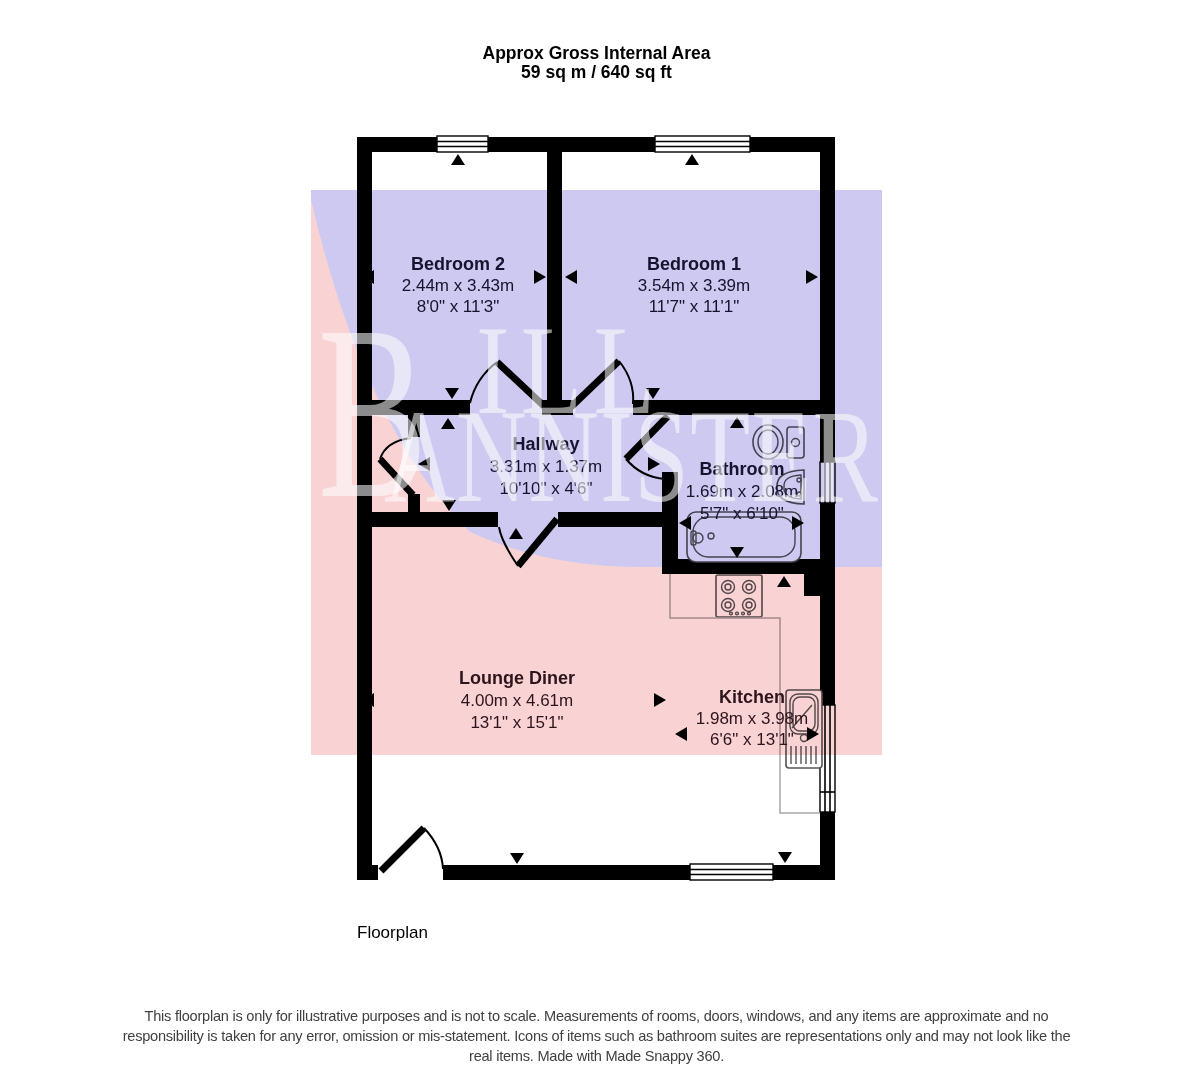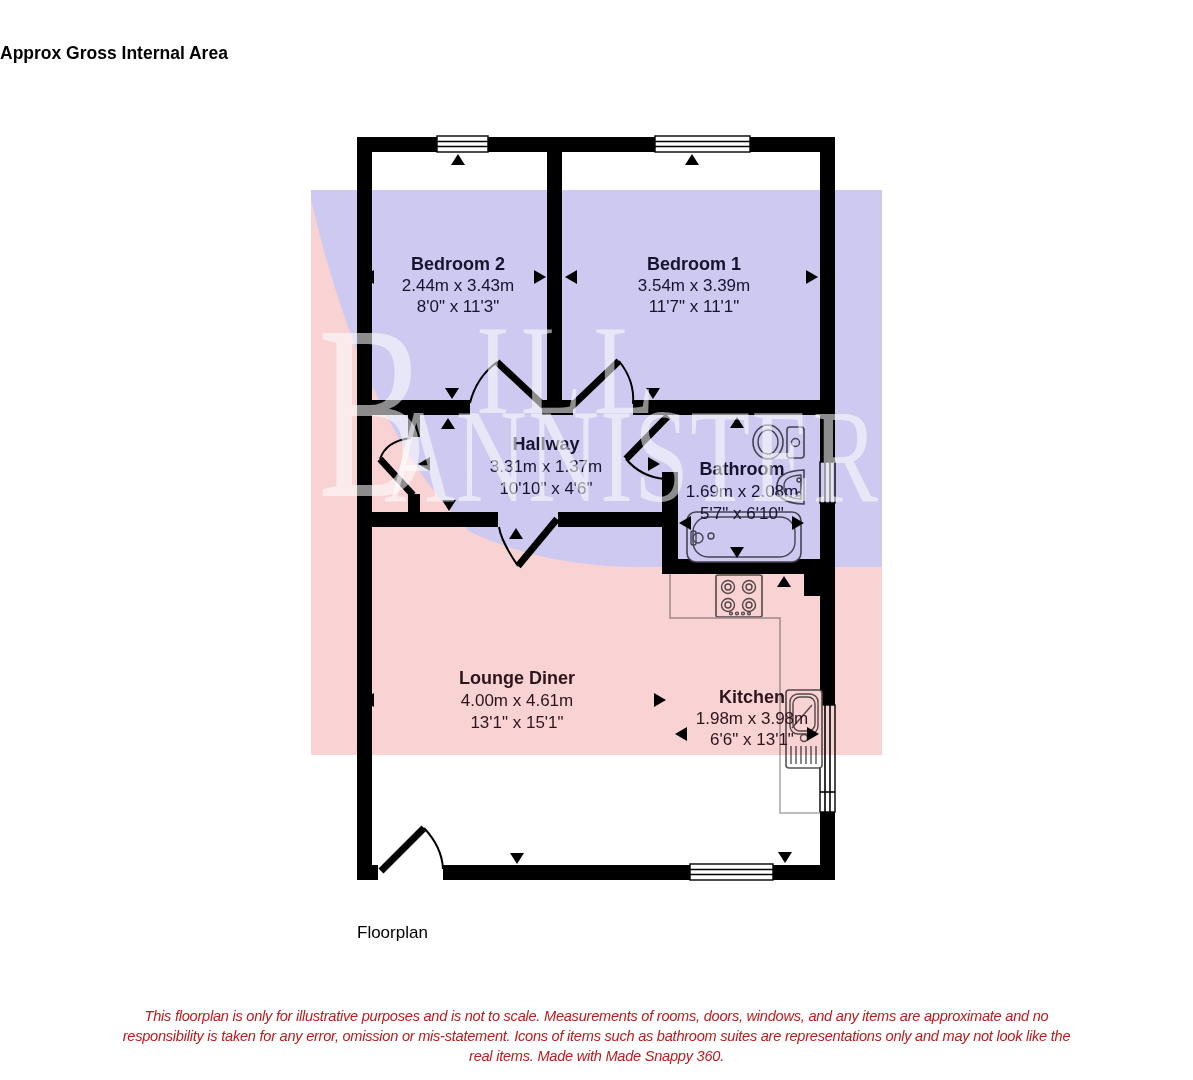--- a/index.html
+++ b/index.html
@@ -1,18 +1,18 @@
 <!DOCTYPE html>
 <html><head>
 <meta charset="utf-8">
 <style>
   html,body{margin:0;padding:0;background:#fff;}
   .screen{position:relative;width:1193px;height:1080px;background:#ffffff;overflow:hidden;
           font-family:"Liberation Sans",sans-serif;}
-  .title{position:absolute;top:44px;left:0;width:100%;
+  .title{position:absolute;top:44px;left:0;width:100%;text-align:center;
          font-weight:bold;font-size:17.5px;line-height:19px;color:#000;}
   .plan-svg{position:absolute;left:0;top:0;}
   .plan-svg text{font-family:"Liberation Sans",sans-serif;}
   .rname{font-weight:bold;font-size:18px;}
   .rdim{font-size:17px;}
   .ink{fill:#14142e;}
   .ink2{fill:#2d151b;}
   .wall{fill:#000;}
   .fix{fill:#ffffff;stroke:#555;stroke-width:1.6;}
   .fixl{fill:none;stroke:#555;stroke-width:1.4;}
@@ -22,29 +22,30 @@
   .tri{fill:#000;}
   .winline{stroke:#000;stroke-width:1.6;}
   .overlay{mix-blend-mode:multiply;}
   .wm{position:absolute;color:rgba(255,255,255,0.55);font-family:"Liberation Serif",serif;
       line-height:1;pointer-events:none;z-index:5;transform-origin:left top;white-space:nowrap;}
   .wm-b{left:318px;top:289px;font-size:248px;transform:scaleX(.66);}
   .wm-ill{left:476px;top:308px;font-size:126px;letter-spacing:14px;transform:scaleX(.8);}
   .wm-annister{left:384px;top:389px;font-size:134px;letter-spacing:2px;transform:scaleX(.73);}
   .caption{position:absolute;left:357px;top:923px;font-size:17px;color:#000;}
   .disclaimer{position:absolute;top:1007px;left:50%;transform:translateX(-50%);width:955px;
-      text-align:center;font-size:14.6px;line-height:1.37;letter-spacing:-0.25px;color:#b91c1c;font-style:italic;}
+      text-align:center;font-size:14.6px;line-height:1.37;letter-spacing:-0.25px;color:#404040;}
 </style>
 </head>
 <body>
 
 <div class="screen">
 
   <div class="title">
     <div>Approx Gross Internal Area</div>
+    <div>59 sq m / 640 sq ft</div>
   </div>
 
   <svg class="plan-svg" width="1193" height="1080" viewBox="0 0 1193 1080">
 
     <g>
       <rect class="wall" x="357" y="137" width="478" height="15"></rect>
       <rect class="wall" x="357" y="137" width="15" height="743"></rect>
       <rect class="wall" x="820" y="137" width="15" height="743"></rect>
       <rect class="wall" x="357" y="865" width="21" height="15"></rect>
       <rect class="wall" x="443" y="865" width="392" height="15"></rect>

